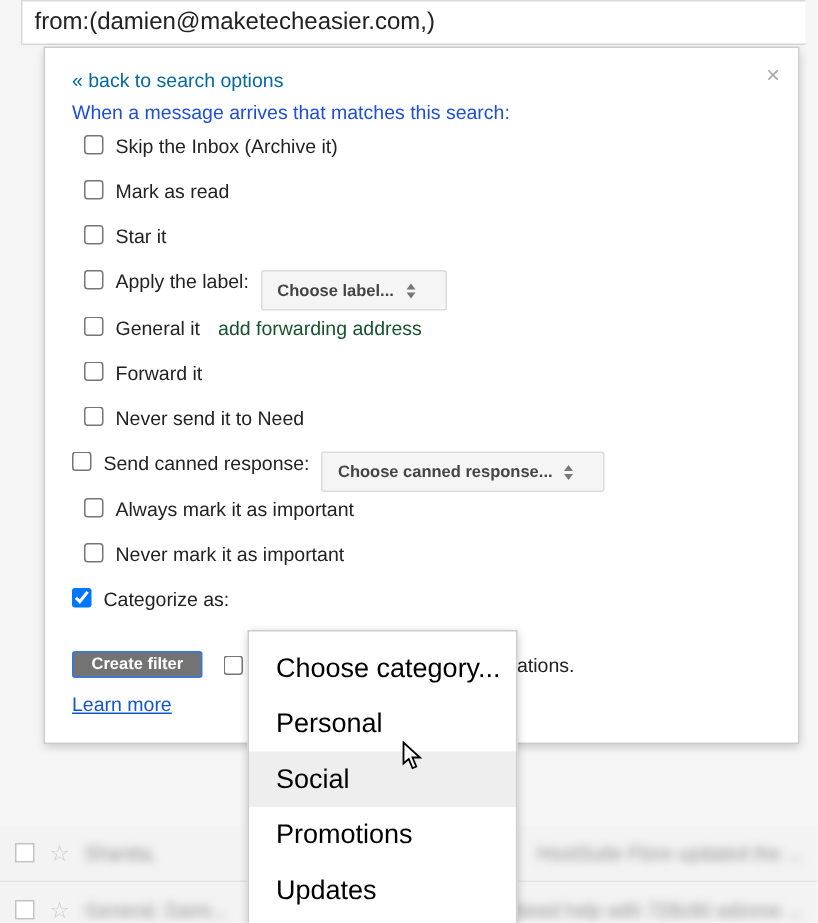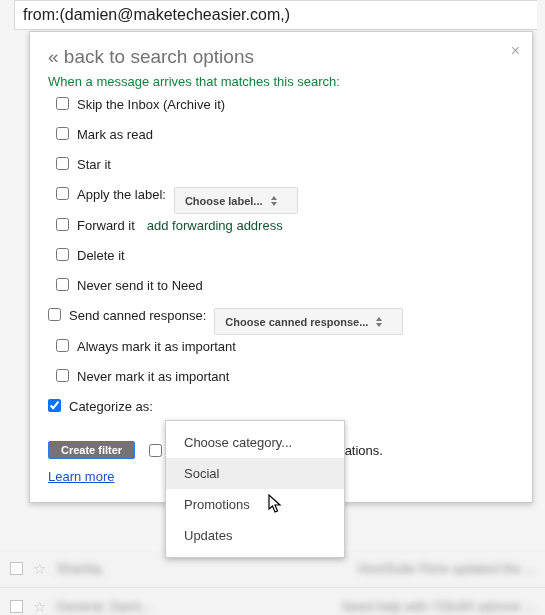--- a/index.html
+++ b/index.html
@@ -69,29 +69,29 @@
     padding: 14px 18px 18px 18px;
   }
   .close-x {
     position: absolute;
     top: 10px; right: 12px;
     font-size: 16px;
     color: #aaa;
     cursor: pointer;
   }
   .back-link {
-    color: #737373;
-    font-size: 19px;
+    color: #0369a1;
+    font-size: 13px;
     cursor: pointer;
     display: inline-block;
     margin-bottom: 6px;
   }
   .intro {
     font-size: 13px;
-    color: #15803d;
+    color: #1d4ed8;
     margin-bottom: 6px;
   }
   .opts { padding-left: 8px; }
   .opt-row {
     display: flex;
     align-items: flex-start;
     min-height: 30px;
     padding: 2px 0;
   }
   .opt-row input[type="checkbox"] {
@@ -164,22 +164,22 @@
     left: 165px;
     width: 180px;
     background: #fff;
     border: 1px solid #ccc;
     box-shadow: 0 2px 6px rgba(0,0,0,0.25);
     padding: 6px 0;
     z-index: 50;
   }
   .dd-item {
     padding: 8px 18px;
-    font-size: 13px;
-    color: #404040;
+    font-size: 18px;
+    color: #000000;
     cursor: pointer;
     white-space: nowrap;
   }
   .dd-item.hover { background: #eee; }
   .cursor {
     position: absolute;
     top: 494px;
     left: 268px;
     z-index: 60;
     pointer-events: none;
@@ -238,27 +238,27 @@
       <span class="select-like">
         <span>Choose label...</span>
         <span class="sort-icon">
           <span class="tri up"></span>
             <span class="tri down"></span>
         </span>
       </span>
     </div>
     <div class="opt-row">
       <input type="checkbox" style="">
-      <span class="opt-label">Forward it</span>
+      <span class="opt-label">General it</span>
       <span style="width:12px"></span>
       <span class="link">add forwarding address</span>
     </div>
     <div class="opt-row">
       <input type="checkbox" style="">
-      <span class="opt-label">Delete it</span>
+      <span class="opt-label">Forward it</span>
     </div>
     <div class="opt-row">
       <input type="checkbox" style="">
       <span class="opt-label">Never send it to Need</span>
     </div>
     <div class="opt-row" style="margin-left:-8px;">
       <input type="checkbox" style="">
       <span class="opt-label">Send canned response:</span>
       <span class="select-like">
         <span>Choose canned response...</span>
@@ -288,20 +288,21 @@
       <input type="checkbox" style="">
       <span class="partial-text" style="width:170px;"></span>
       <span>sations.</span>
     </div>
   </div>
   <span class="learn">Learn more</span>
 </div>
 
 <div class="dropdown">
   <div class="dd-item">Choose category...</div>
+  <div class="dd-item">Personal</div>
   <div class="dd-item hover">Social</div>
   <div class="dd-item">Promotions</div>
   <div class="dd-item">Updates</div>
 </div>
 
 <div class="cursor">
   <svg width="16" height="20" viewBox="0 0 16 20">
     <path d="M1 1 L1 15 L4.5 12 L7 18 L9.5 17 L7 11 L12 11 Z" fill="white" stroke="black" stroke-width="1.2"></path>
   </svg>
 </div>

